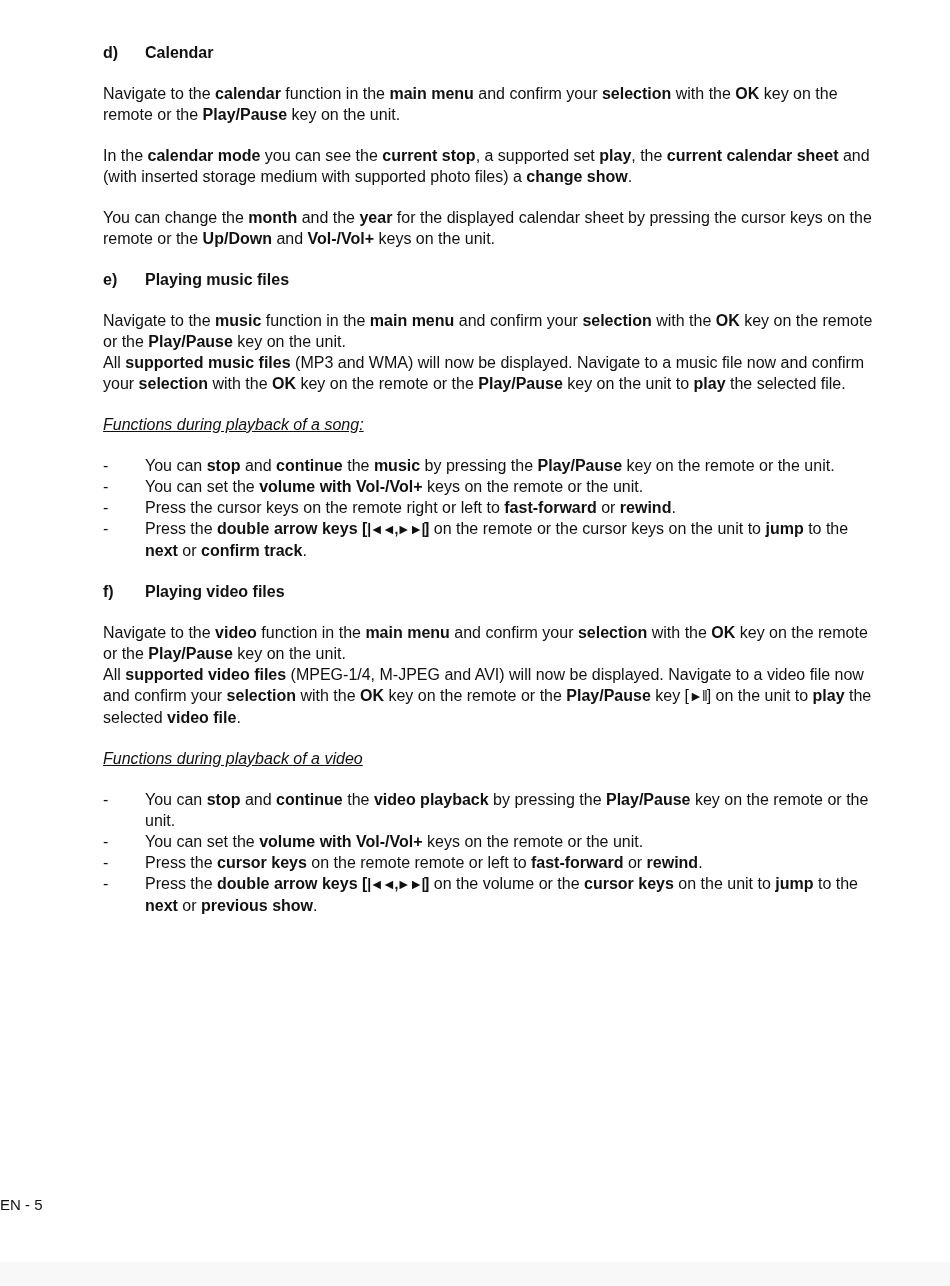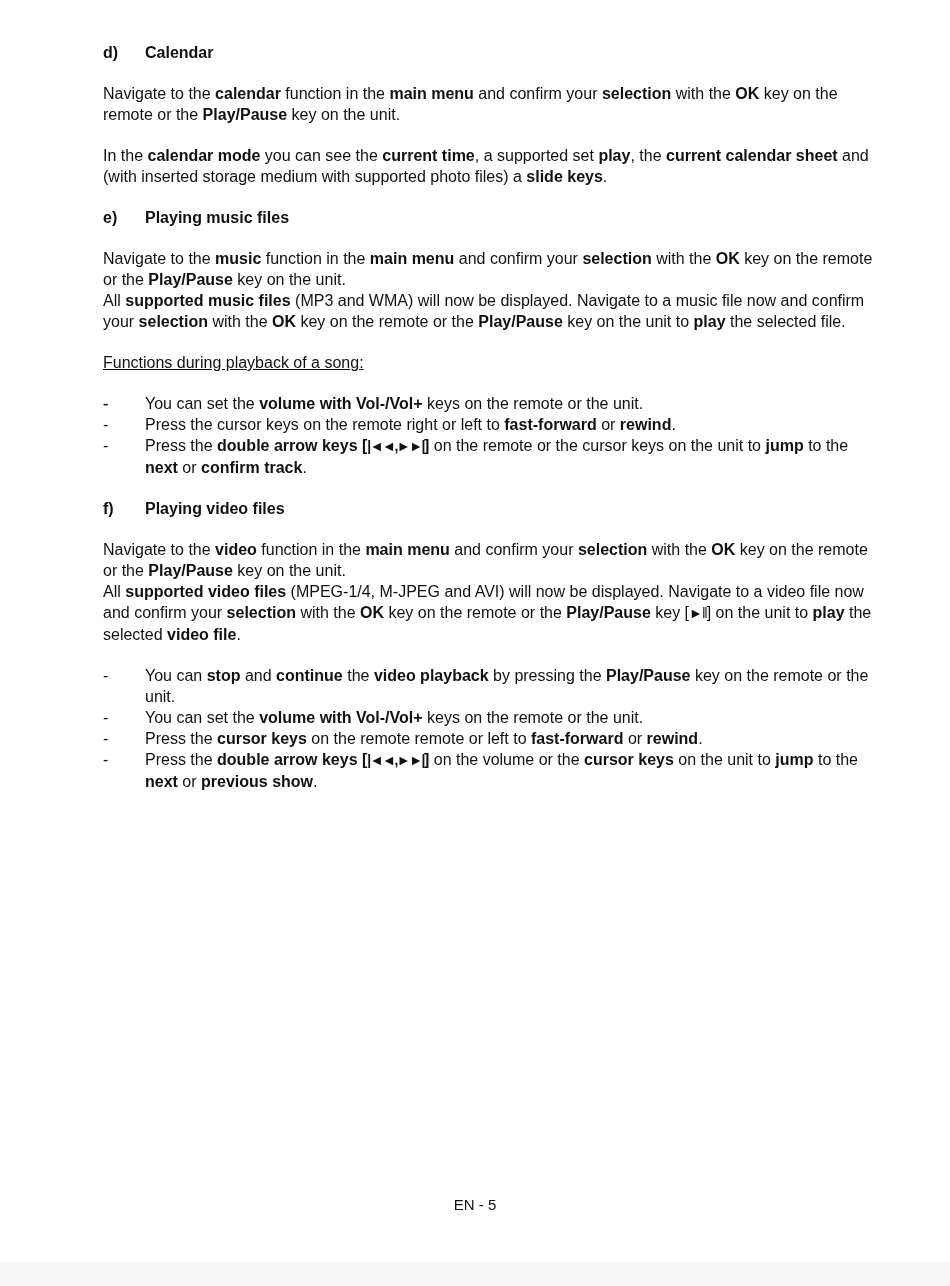--- a/index.html
+++ b/index.html
@@ -27,21 +27,21 @@
   .sec { margin: 0; }
   .h {
     display: flex;
     font-size: 16px;
     line-height: 21px;
     font-weight: bold;
     margin: 0 0 20px 0;
   }
   .h-label { flex: none; width: 42px; }
   .para { margin: 16px 0 20px 0; }
-  .underline { text-decoration: underline; }
+  .underline { text-decoration: underline; font-style: italic; }
   b, .h { font-weight: bold; }
   .dash-list {
     list-style: none;
     margin: 0 0 20px 0;
     padding: 0;
   }
   .dash-list li {
     position: relative;
     padding-left: 42px;
   }
@@ -56,21 +56,21 @@
   }
   .media-keys-sm {
     font-size: 14px;
     letter-spacing: -1px;
   }
   .page-footer {
     position: absolute;
     left: 0;
     right: 0;
     top: 1196px;
-    text-align: center;
+    text-align: left;
     font-size: 15px;
     line-height: 18px;
   }
   .scan-edge {
     position: absolute;
     left: 0;
     right: 0;
     bottom: 0;
     height: 24px;
     background: #f8f8f8;
@@ -80,33 +80,35 @@
 <body>
 
 <main class="doc">
 
   <section class="sec">
     <h2 class="h">
       <span class="h-label">d)</span>
       <span class="h-title">Calendar</span>
     </h2>
     <p class="para"><span>Navigate to the </span><b>calendar</b><span> function in the </span><b>main menu</b><span> and confirm your </span><b>selection</b><span> with the </span><b>OK</b><span> key on the remote or the </span><b>Play/Pause</b><span> key on the unit.</span></p>
-    <p class="para"><span>In the </span><b>calendar mode</b><span> you can see the </span><b>current time</b><span>, a supported set </span><b>play</b><span>, the </span><b>current calendar sheet</b><span> and (with inserted storage medium with supported photo files) a </span><b>slide keys</b><span>.</span></p>
+    <p class="para"><span>In the </span><b>calendar mode</b><span> you can see the </span><b>current stop</b><span>, a supported set </span><b>play</b><span>, the </span><b>current calendar sheet</b><span> and (with inserted storage medium with supported photo files) a </span><b>change show</b><span>.</span></p>
+    <p class="para"><span>You can change the </span><b>month</b><span> and the </span><b>year</b><span> for the displayed calendar sheet by pressing the cursor keys on the remote or the </span><b>Up/Down</b><span> and </span><b>Vol-/Vol+</b><span> keys on the unit.</span></p>
   </section>
 
   <section class="sec">
     <h2 class="h">
       <span class="h-label">e)</span>
       <span class="h-title">Playing music files</span>
     </h2>
     <p class="para"><span>Navigate to the </span><b>music</b><span> function in the </span><b>main menu</b><span> and confirm your </span><b>selection</b><span> with the </span><b>OK</b><span> key on the remote or the </span><b>Play/Pause</b><span> key on the unit.</span><br><span>All </span><b>supported music files</b><span> (MP3 and WMA) will now be displayed. Navigate to a music file now and confirm your </span><b>selection</b><span> with the </span><b>OK</b><span> key on the remote or the </span><b>Play/Pause</b><span> key on the unit to </span><b>play</b><span> the selected file.</span></p>
     <p class="para underline"><span>Functions during playback of a song:</span></p>
     <ul class="dash-list">
       <li>
         <span class="dash">-</span>
+        <span class="li-text"><span>You can </span><b>stop</b><span> and </span><b>continue</b><span> the </span><b>music</b><span> by pressing the </span><b>Play/Pause</b><span> key on the remote or the unit.</span></span>
       </li>
       <li>
         <span class="dash">-</span>
         <span class="li-text"><span>You can set the </span><b>volume with Vol-/Vol+</b><span> keys on the remote or the unit.</span></span>
       </li>
       <li>
         <span class="dash">-</span>
         <span class="li-text"><span>Press the cursor keys on the remote right or left to </span><b>fast-forward</b><span> or </span><b>rewind</b><span>.</span></span>
       </li>
       <li>
@@ -115,20 +117,21 @@
       </li>
     </ul>
   </section>
 
   <section class="sec">
     <h2 class="h">
       <span class="h-label">f)</span>
       <span class="h-title">Playing video files</span>
     </h2>
     <p class="para"><span>Navigate to the </span><b>video</b><span> function in the </span><b>main menu</b><span> and confirm your </span><b>selection</b><span> with the </span><b>OK</b><span> key on the remote or the </span><b>Play/Pause</b><span> key on the unit.</span><br><span>All </span><b>supported video files</b><span> (MPEG-1/4, M-JPEG and AVI) will now be displayed. Navigate to a video file now and confirm your </span><b>selection</b><span> with the </span><b>OK</b><span> key on the remote or the </span><b>Play/Pause</b><span> key [</span><span class="media-keys-sm">►‖</span><span>] on the unit to </span><b>play</b><span> the selected </span><b>video file</b><span>.</span></p>
+    <p class="para underline"><span>Functions during playback of a video</span></p>
     <ul class="dash-list">
       <li>
         <span class="dash">-</span>
         <span class="li-text"><span>You can </span><b>stop</b><span> and </span><b>continue</b><span> the </span><b>video playback</b><span> by pressing the </span><b>Play/Pause</b><span> key on the remote or the unit.</span></span>
       </li>
       <li>
         <span class="dash">-</span>
         <span class="li-text"><span>You can set the </span><b>volume with Vol-/Vol+</b><span> keys on the remote or the unit.</span></span>
       </li>
       <li>

